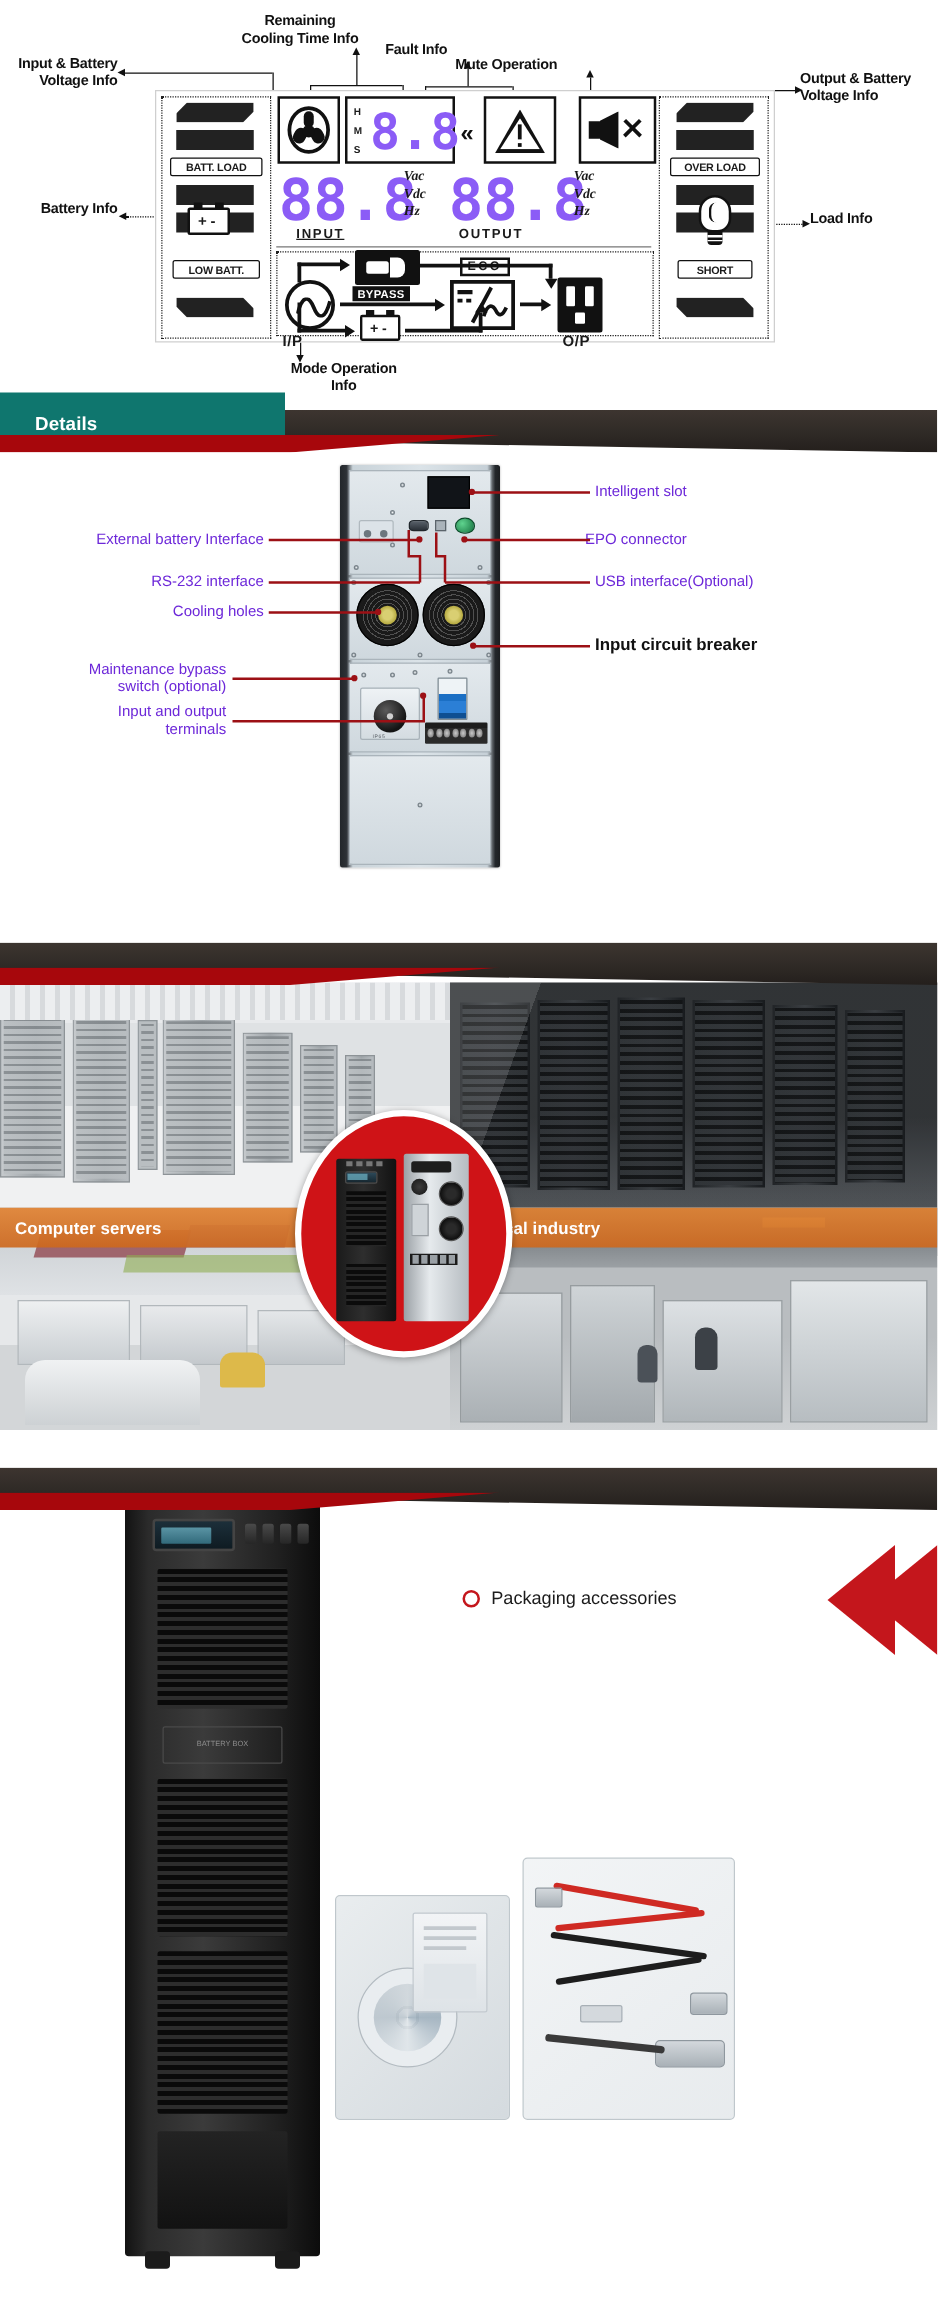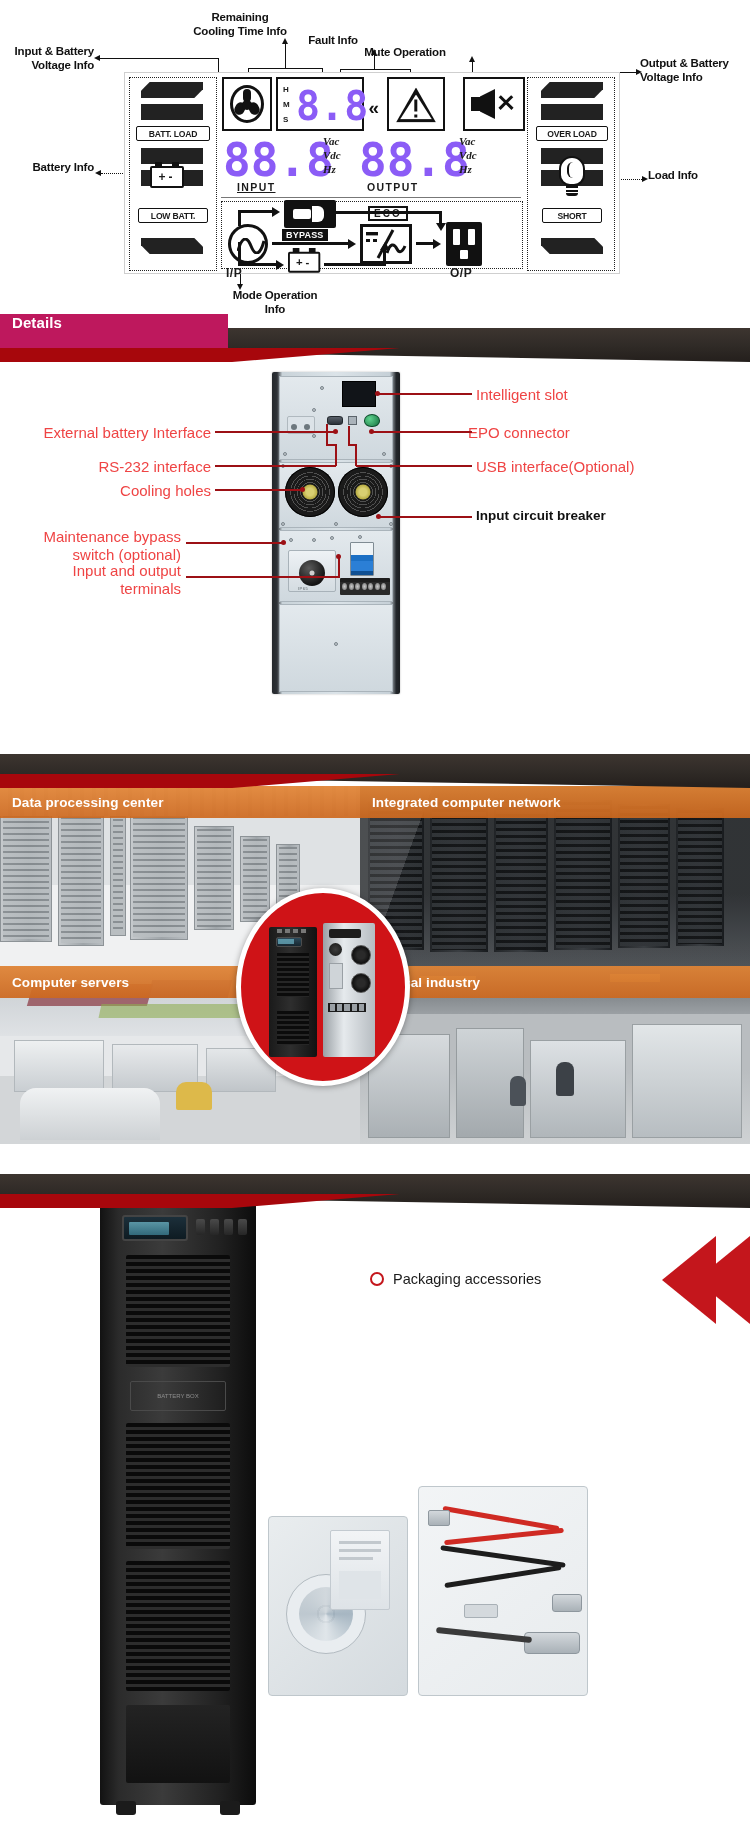--- a/index.html
+++ b/index.html
@@ -121,22 +121,22 @@
 
   
   .banner-wrap { position:absolute; left:0; width:750px; }
   .band-dark {
     position:absolute; left:0; width:750px; height:34px; top:14px;
     background:linear-gradient(180deg,#3d3530 0%, #2f2a26 55%, #241f1c 100%);
   }
   .band-dark.taper{ clip-path: polygon(0 0, 100% 0, 100% 100%, 0 62%); }
   .red-tab {
     position:absolute; left:0; top:0; height:34px;
-    background:#be185d; color:#fff;
-    display:flex; align-items:flex-start; padding-left:12px;
+    background:#0f766e; color:#fff;
+    display:flex; align-items:flex-end; padding-left:28px;
     font-size:15px; font-weight:700; letter-spacing:0.1px;
     z-index:3;
   }
   .red-tail {
     position:absolute; top:34px; left:0; height:14px;
     background:#a7070c; z-index:2;
   }
 
   
   #details-section { position:absolute; left:0; top:314px; width:750px; height:390px; }
@@ -181,21 +181,21 @@
     background:radial-gradient(circle at 38% 32%, #5b5b5b, #141414 70%);
   }
   .bypass-knob::after{ content:""; position:absolute; left:50%; top:50%; transform:translate(-50%,-50%); width:5px;height:5px;border-radius:50%;background:#cfcfcf;}
   .term-block{
     position:absolute; height:17px; border-radius:1px;
     background:linear-gradient(180deg,#1d1d1d 0 25%, #2a2a2a 25% 100%);
     display:flex; align-items:center; gap:1.5px; padding:0 2px;
   }
   .term-block i{ width:5px;height:7px;border-radius:50%;background:radial-gradient(#c9c9c9,#6a6a6a); display:block;}
 
-  .dlabel { position:absolute; font-size:15px; color:#ef4444; line-height:1.2; }
+  .dlabel { position:absolute; font-size:12px; color:#6d28d9; line-height:1.2; }
   .dlabel.rgt{ text-align:right; }
   .dlabel.bold{ font-weight:700; font-size:13.5px; color:#111; }
   .rl { position:absolute; background:#9c1015; }
   .rl.h{ height:1.6px; } .rl.v{ width:1.6px; }
   .rdot{ position:absolute; width:5px; height:5px; border-radius:50%; background:#9c1015; }
 
   
   #apply-section { position:absolute; left:0; top:740px; width:750px; height:404px; }
   .photo { position:absolute; overflow:hidden; }
   .caption {
@@ -642,32 +642,30 @@
 
   <div class="photo photo-srv" style="left:0; top:46px; width:360px; height:180px;">
     <div class="rack" style="left:0; top:26px; width:52px; height:130px;"></div>
     <div class="rack" style="left:58px; top:22px; width:46px; height:138px;"></div>
     <div class="rack" style="left:110px; top:30px; width:16px; height:120px; background:#b9bec1;"></div>
     <div class="rack" style="left:130px; top:28px; width:58px; height:126px;"></div>
     <div class="rack" style="left:194px; top:40px; width:40px; height:104px;"></div>
     <div class="rack" style="left:240px; top:50px; width:30px; height:86px;"></div>
     <div class="rack" style="left:276px; top:58px; width:24px; height:70px;"></div>
     <div style="position:absolute; left:0; top:0; width:360px; height:30px; background:repeating-linear-gradient(90deg,#eceef0 0 8px,#d7dadd 8px 12px);"></div>
-    <div class="caption" style="top:0;">Data processing center</div>
   </div>
 
   <div class="photo photo-dark" style="left:360px; top:46px; width:390px; height:180px;">
     <div class="rack-d" style="left:8px; top:16px; width:56px; height:148px;"></div>
     <div class="rack-d" style="left:70px; top:14px; width:58px; height:152px;"></div>
     <div class="rack-d" style="left:134px; top:12px; width:54px; height:154px;"></div>
     <div class="rack-d" style="left:194px; top:14px; width:58px; height:150px;"></div>
     <div class="rack-d" style="left:258px; top:18px; width:52px; height:144px;"></div>
     <div class="rack-d" style="left:316px; top:22px; width:48px; height:138px;"></div>
     <div style="position:absolute; left:0; top:0; width:390px; height:180px; background:linear-gradient(110deg, rgba(255,255,255,.16) 0 16%, rgba(255,255,255,.03) 16% 100%);"></div>
-    <div class="caption" style="top:0;">Integrated computer network</div>
   </div>
 
   <div class="photo photo-office" style="left:0; top:226px; width:360px; height:178px;">
     <div style="position:absolute; left:0; top:0; width:360px; height:70px; background:linear-gradient(180deg,#c4c9cd,#dfe2e5);"></div>
     <div style="position:absolute; left:30px; top:18px; width:120px; height:22px; background:#8d3f48; opacity:.75; transform:skewX(-16deg);"></div>
     <div style="position:absolute; left:150px; top:14px; width:80px; height:18px; background:#7a5f94; opacity:.7; transform:skewX(-14deg);"></div>
     <div style="position:absolute; left:100px; top:38px; width:150px; height:14px; background:#8fae52; opacity:.6; transform:skewX(-12deg);"></div>
     <div style="position:absolute; left:14px; top:74px; width:90px; height:52px; background:linear-gradient(180deg,#eef0f1,#c9ced2); border:1px solid #b2b8bc;"></div>
     <div style="position:absolute; left:112px; top:78px; width:86px; height:48px; background:linear-gradient(180deg,#e8eaec,#c4c9cd); border:1px solid #b2b8bc;"></div>
     <div style="position:absolute; left:206px; top:82px; width:70px; height:44px; background:linear-gradient(180deg,#e4e7e9,#c0c5c9); border:1px solid #b2b8bc;"></div>

